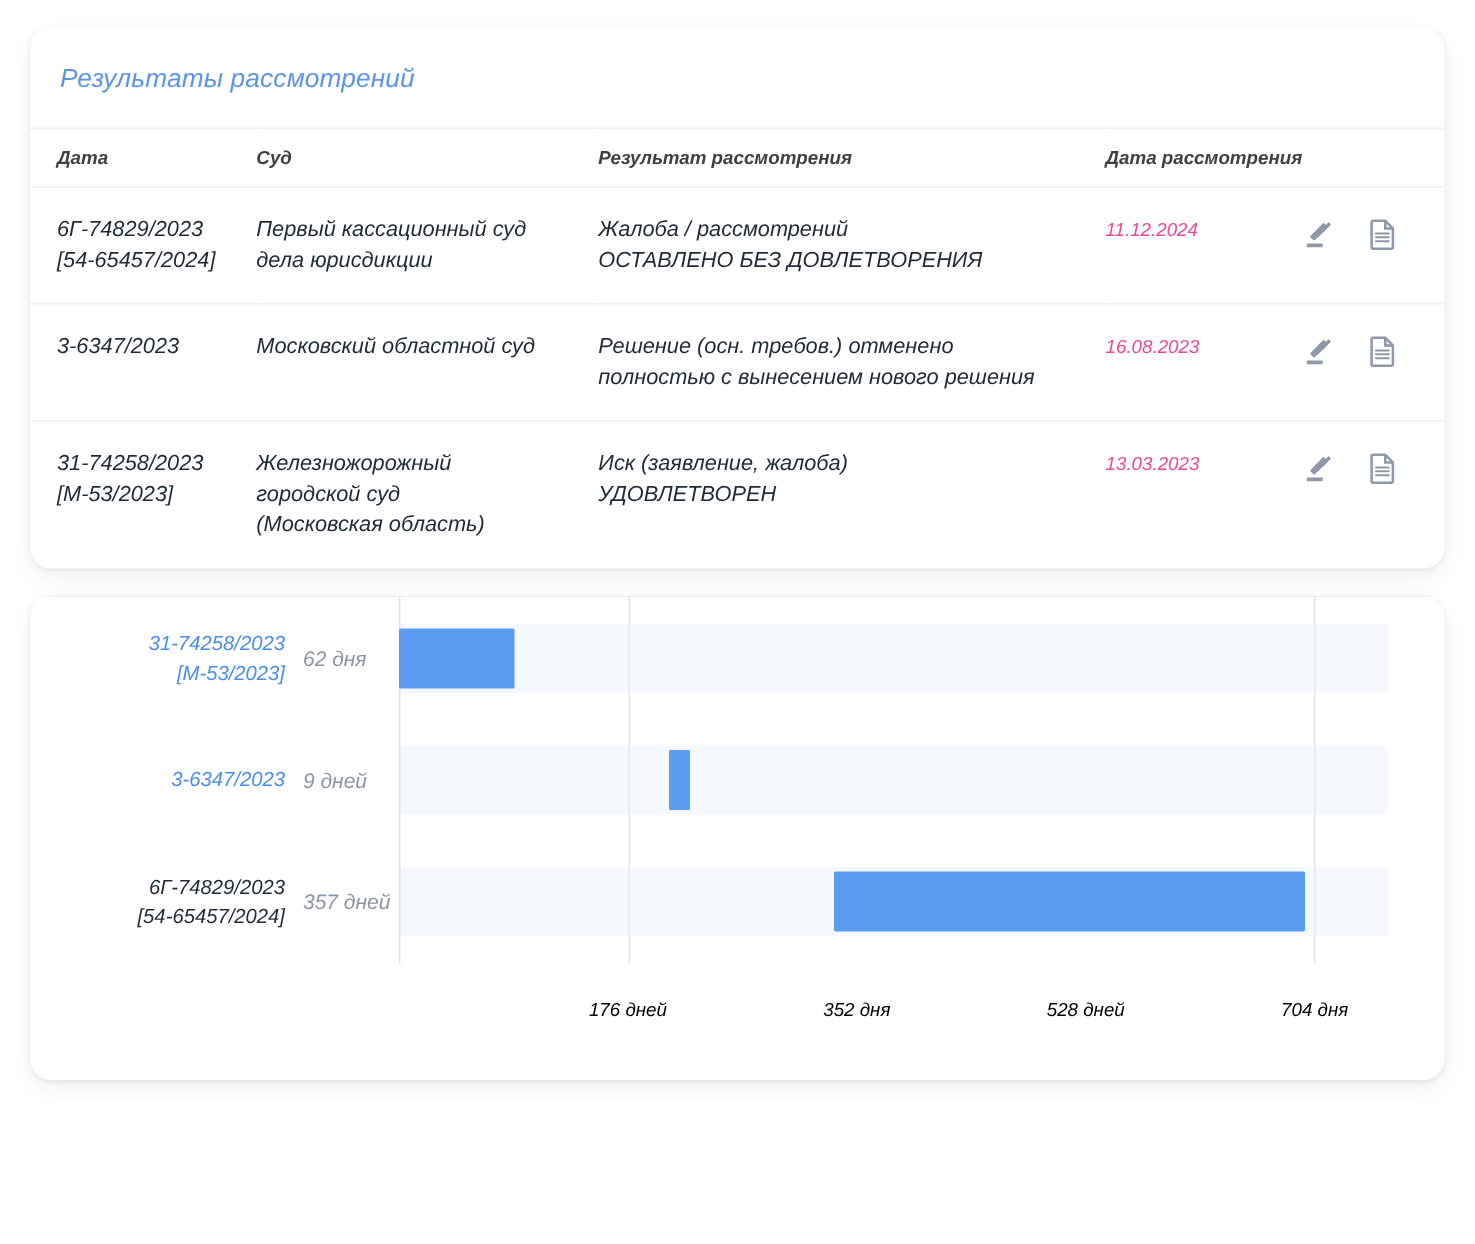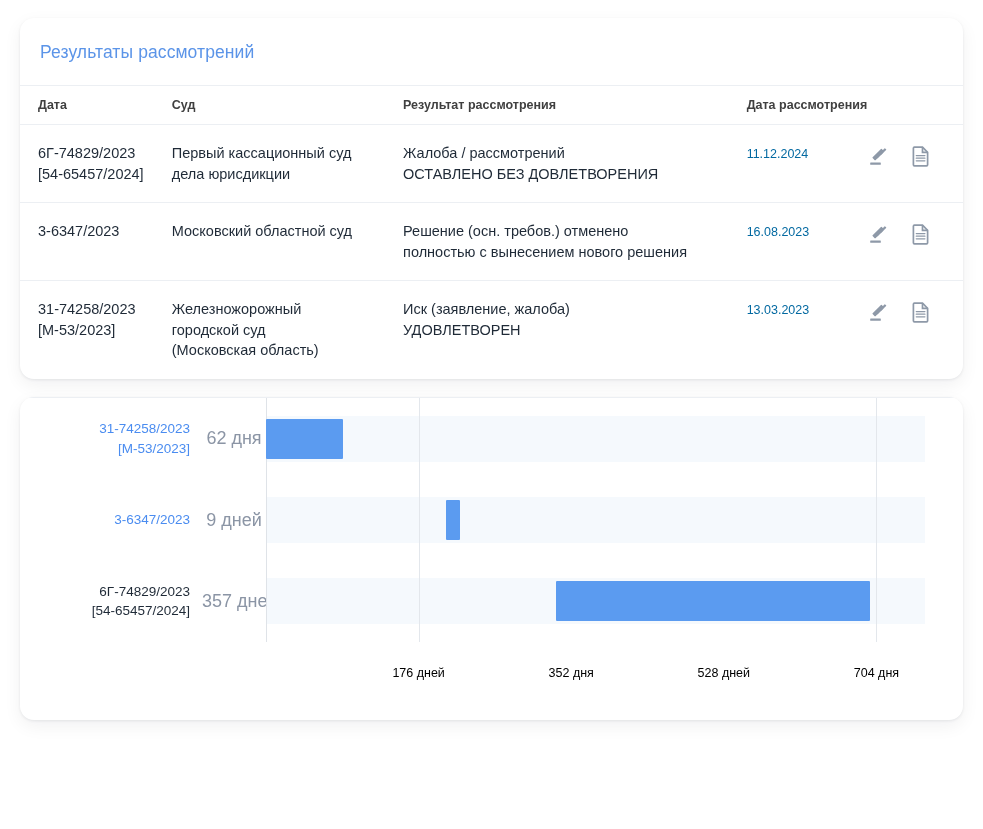--- a/index.html
+++ b/index.html
@@ -17,20 +17,21 @@
     display: flex;
     flex-direction: column;
     gap: 18px;
   }
 
   .card {
     background: #ffffff;
     border-radius: 14px;
     box-shadow: 0 1px 3px rgba(16,24,40,.08), 0 6px 18px rgba(16,24,40,.06);
     overflow: hidden;
+    font-style: italic;
   }
 
   .card-title {
     font-size: 17.5px;
     color: #5b94e8;
     padding: 24px 20px 22px 20px;
     letter-spacing: .1px;
     font-weight: 400;
   }
 
@@ -59,21 +60,21 @@
   .c-date   { width: 152px; padding-left: 18px !important; }
   .c-court  { width: 232px; }
   .c-result { width: 345px; }
   .c-rdate  { width: 120px; }
   .c-icons  { width: 96px; }
 
   .cell-link { color: #4a8cf0; cursor: pointer; }
   .cell-link div { white-space: nowrap; }
   .cell-plain div { white-space: nowrap; }
 
-  .rdate { color: #0369a1; font-size: 12.5px; white-space: nowrap; }
+  .rdate { color: #ec4899; font-size: 12.5px; white-space: nowrap; }
 
   .icons { display: flex; gap: 18px; align-items: flex-start; padding-top: 1px; }
   .icons svg { display: block; cursor: pointer; }
 
   
   .chart-head-sep { border-top: 1px solid #eceff3; }
   .chart-wrap { position: relative; height: 300px; margin: 0 20px 22px 20px; }
   .lane-labels {
     position: absolute;
     left: 0;
@@ -86,25 +87,25 @@
   }
   .lane-name {
     font-size: 13.5px;
     line-height: 1.45;
     text-align: right;
     padding-right: 12px;
   }
   .lane-name.link { color: #4a8cf0; cursor: pointer; }
   .lane-name.plain { color: #1f2a37; }
   .lane-days {
-    font-size: 18px;
+    font-size: 14px;
     color: #8b95a5;
     white-space: nowrap;
     width: 64px;
-    text-align: center;
+    text-align: left;
   }
 
   .plot {
     position: absolute;
     left: 226px; right: 18px; top: 0; bottom: 56px;
   }
   .band {
     position: absolute;
     left: 0; right: 0;
     background: #f5f9fd;

